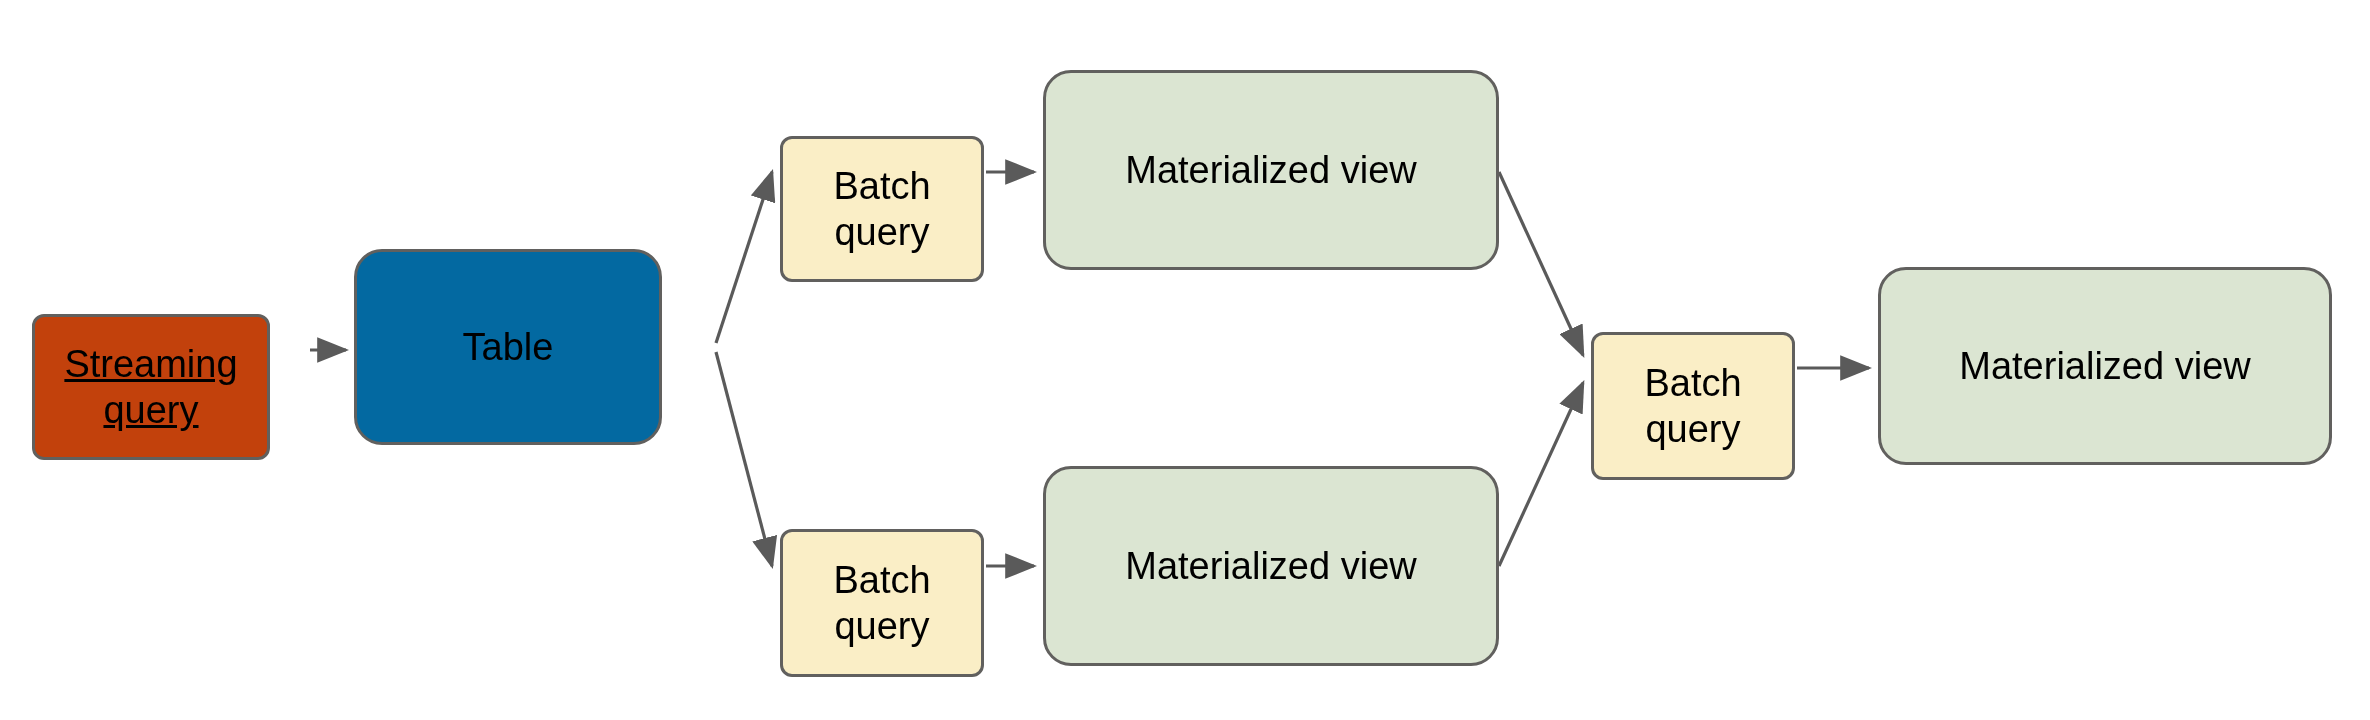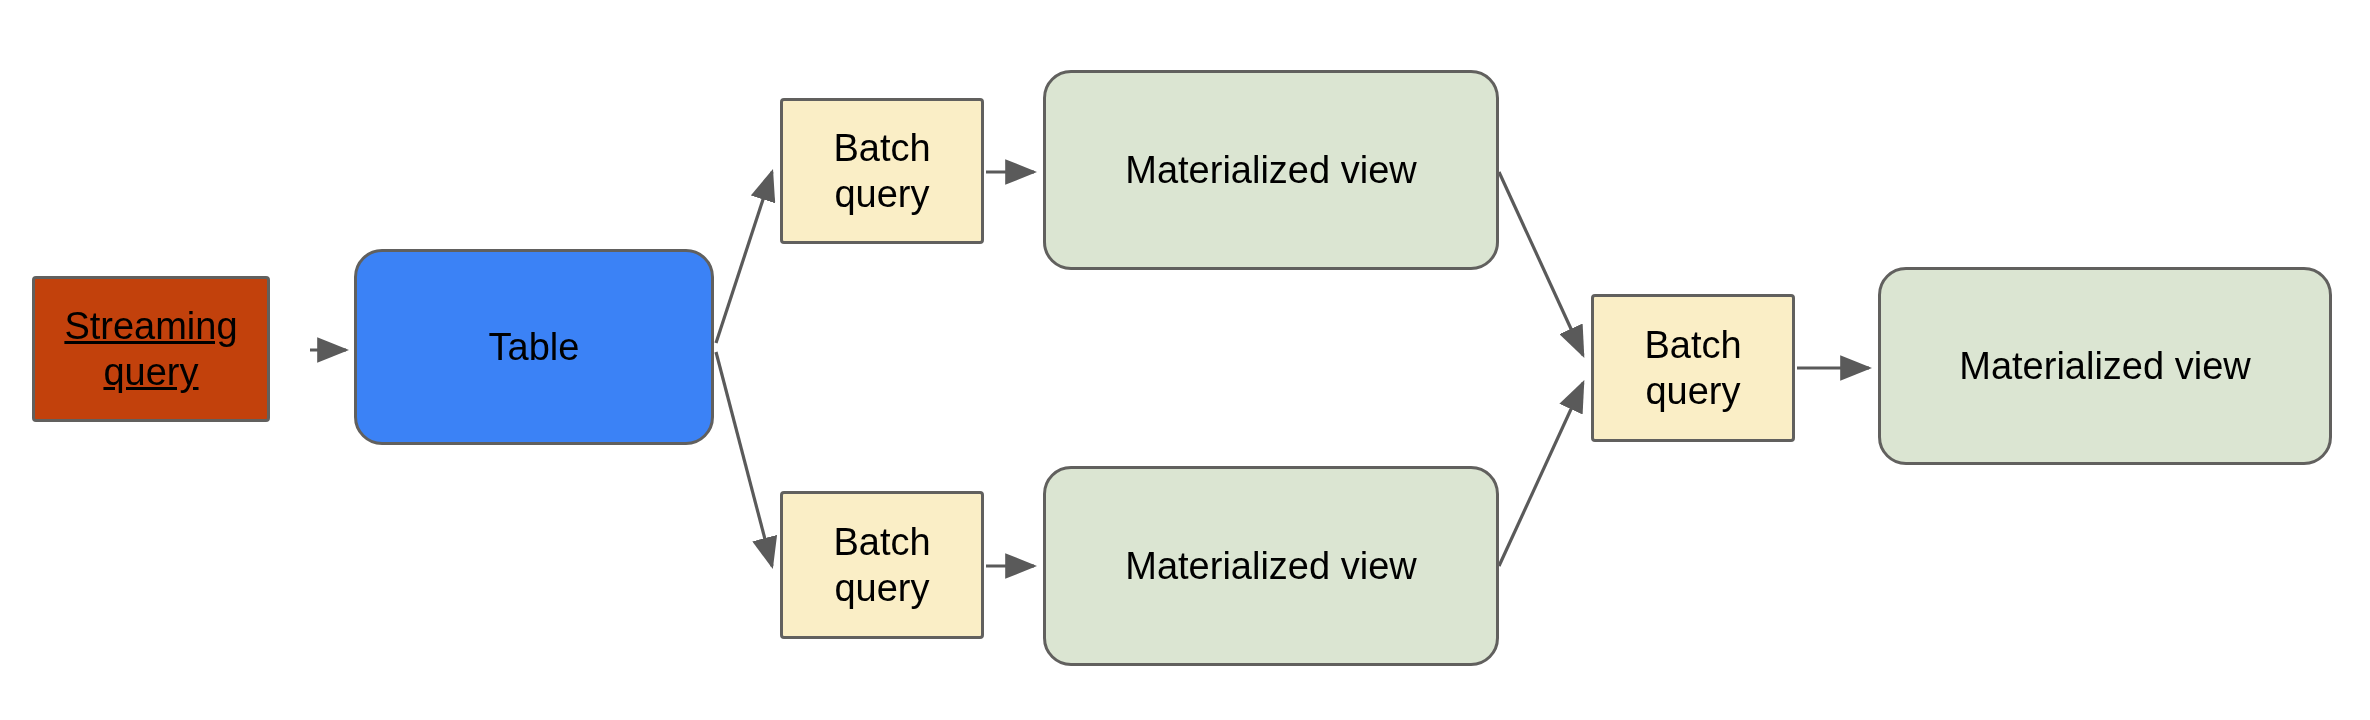--- a/index.html
+++ b/index.html
@@ -33,21 +33,22 @@
     font-family: "Liberation Sans", sans-serif;
     font-size: 38px;
     line-height: 1.22;
     letter-spacing: 0px;
     white-space: pre-line;
     z-index: 2;
   }
   .node.process {
     background: #faeec6;
     border: 3px solid #61605e;
-    border-radius: 4px;
+    border-radius: 12px;
+    margin-top: 38px;
   }
   .node.store {
     background: #dbe5d2;
     border: 3px solid #61605e;
     border-radius: 28px;
     justify-content: center;
   }
   .node-label {
     display: block;
     pointer-events: none;
@@ -72,21 +73,21 @@
         <path d="M 986 566 L 1034 566"></path>
         <path d="M 1499 172 L 1583 355"></path>
         <path d="M 1499 566 L 1583 383"></path>
         <path d="M 1797 368 L 1869 368"></path>
       </g>
   </svg>
 
   <div id="node-layer">
       <div class="node process" style="left: 32px; top: 276px; width: 238px; height: 146px; background: #c2410c; border-color: rgb(97, 96, 94); color: rgb(0, 0, 0); text-decoration: underline;"><span class="node-label">Streaming
 query</span></div>
-      <div class="node store" style="left: 354px; top: 249px; width: 360px; height: 196px; background: #3b82f6; border-color: rgb(97, 96, 94); color: rgb(0, 0, 0);"><span class="node-label">Table</span></div>
+      <div class="node store" style="left: 354px; top: 249px; width: 308px; height: 196px; background: #0369a1; border-color: rgb(97, 96, 94); color: rgb(0, 0, 0);"><span class="node-label">Table</span></div>
       <div class="node process" style="left: 780px; top: 98px; width: 204px; height: 146px; background: rgb(250, 238, 198); border-color: rgb(97, 96, 94); color: rgb(0, 0, 0);"><span class="node-label">Batch
 query</span></div>
       <div class="node store" style="left: 1043px; top: 70px; width: 456px; height: 200px; background: rgb(219, 229, 210); border-color: rgb(97, 96, 94); color: rgb(0, 0, 0);"><span class="node-label">Materialized view</span></div>
       <div class="node process" style="left: 780px; top: 491px; width: 204px; height: 148px; background: rgb(250, 238, 198); border-color: rgb(97, 96, 94); color: rgb(0, 0, 0);"><span class="node-label">Batch
 query</span></div>
       <div class="node store" style="left: 1043px; top: 466px; width: 456px; height: 200px; background: rgb(219, 229, 210); border-color: rgb(97, 96, 94); color: rgb(0, 0, 0);"><span class="node-label">Materialized view</span></div>
       <div class="node process" style="left: 1591px; top: 294px; width: 204px; height: 148px; background: rgb(250, 238, 198); border-color: rgb(97, 96, 94); color: rgb(0, 0, 0);"><span class="node-label">Batch
 query</span></div>
       <div class="node store" style="left: 1878px; top: 267px; width: 454px; height: 198px; background: rgb(219, 229, 210); border-color: rgb(97, 96, 94); color: rgb(0, 0, 0);"><span class="node-label">Materialized view</span></div>
     </div>

